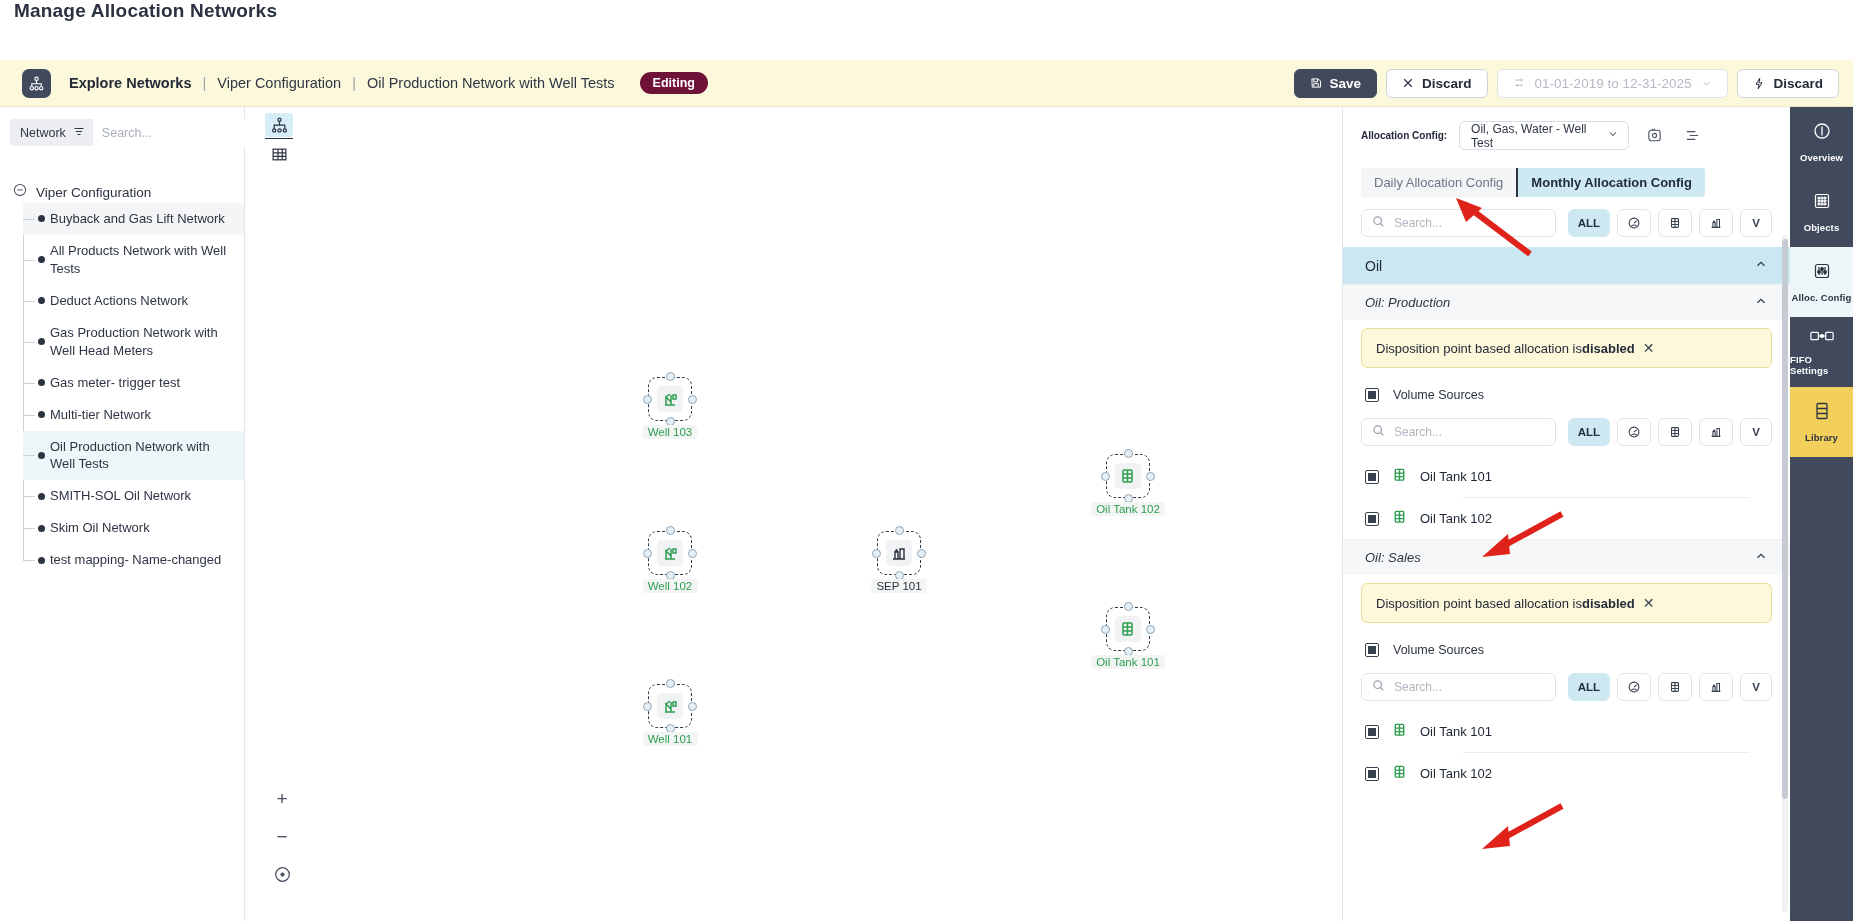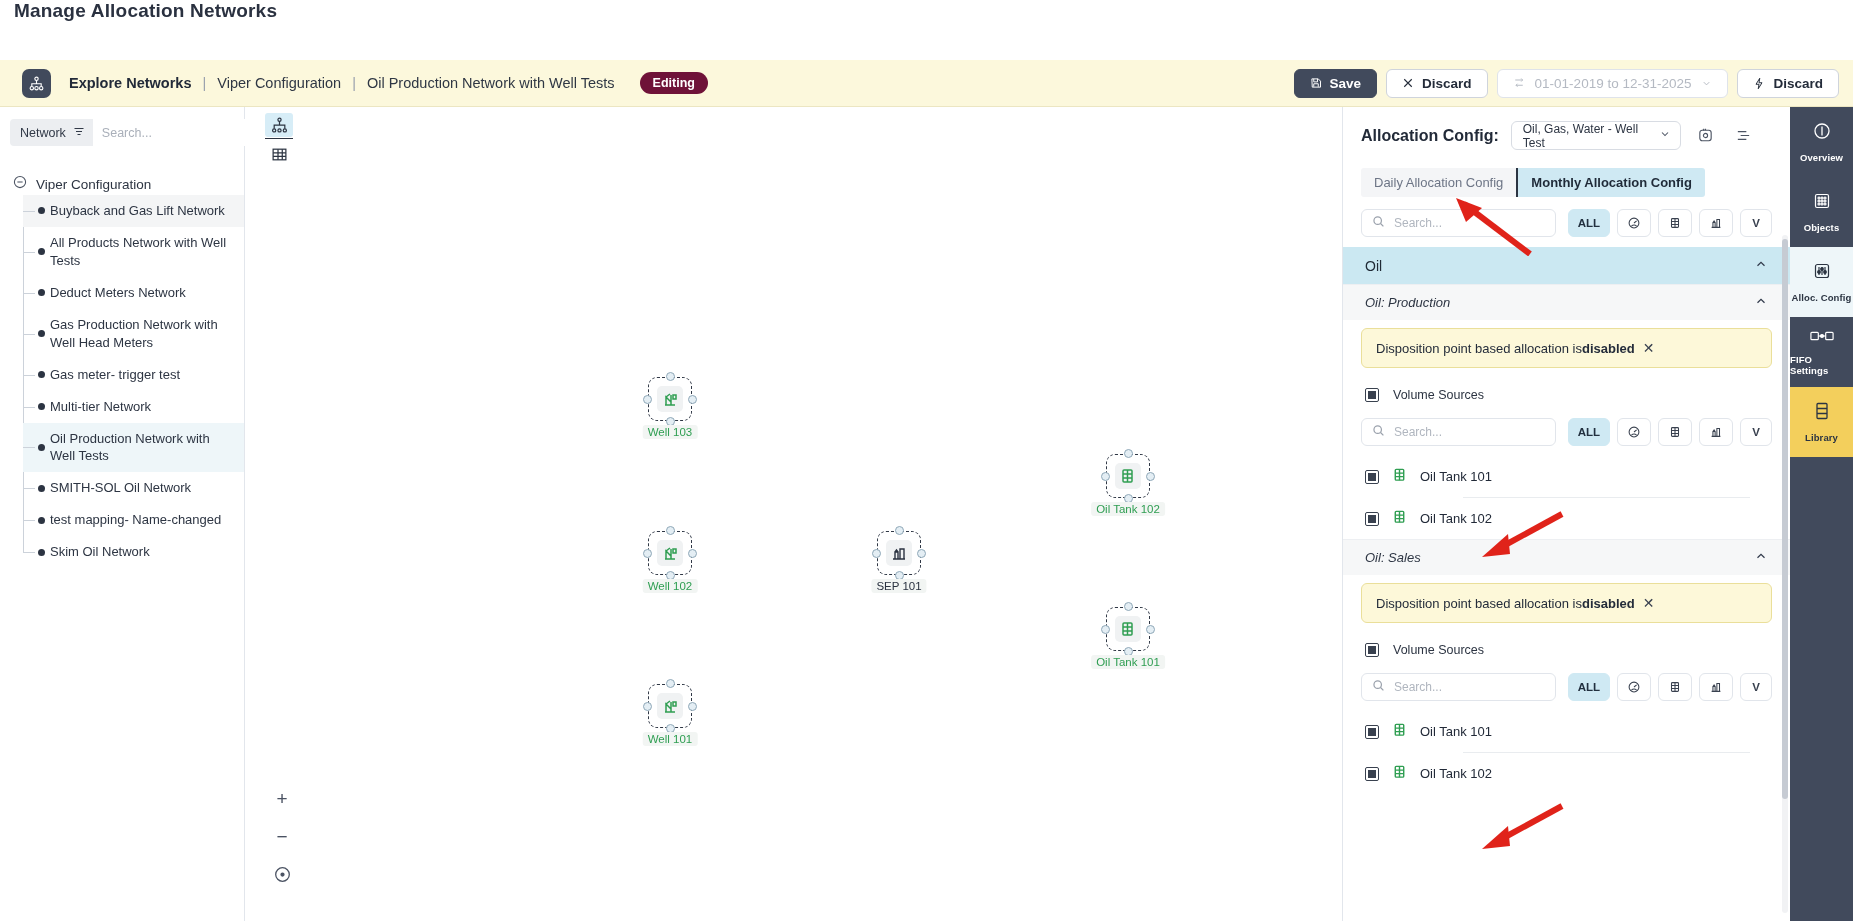--- a/index.html
+++ b/index.html
@@ -60,21 +60,21 @@
 
   
   .main { flex: 1 1 auto; display: flex; min-height: 0; }
 
   
   .sidebar {
     flex: 0 0 245px; width: 245px;
     background: #fff; border-right: 1px solid #e2e6ec;
     display: flex; flex-direction: column; min-height: 0;
   }
-  .sb-search-row { display: flex; align-items: stretch; height: 27px; margin: 12px 10px 8px 10px; }
+  .sb-search-row { display: flex; align-items: stretch; height: 27px; margin: 12px 10px 16px 10px; }
   .sb-filter {
     display: flex; align-items: center; gap: 7px;
     background: #eceef1; border-radius: 4px 0 0 4px;
     padding: 0 8px 0 10px; font-size: 12.5px; color: #313947;
     cursor: pointer;
   }
   .sb-search-input {
     flex: 1 1 auto; border: none; outline: none; background: #fff;
     font-size: 12.5px; color: #37404f; padding-left: 9px;
     font-family: "Liberation Sans", sans-serif;
@@ -140,21 +140,21 @@
   .node-label.green { color: #2f9e52; }
   .node-label.dark { color: #2a3240; }
 
   
   .right-panel {
     flex: 0 0 448px; width: 448px; background: #fff;
     border-left: 1px solid #e2e6ec;
     display: flex; flex-direction: column; min-height: 0; position: relative;
   }
   .rp-head { padding: 14px 18px 0 18px; display: flex; align-items: center; gap: 12px; }
-  .rp-head-label { font-size: 16px; font-weight: 700; color: #222a38; white-space: nowrap; }
+  .rp-head-label { font-size: 10px; font-weight: 700; color: #222a38; white-space: nowrap; }
   .rp-select {
     flex: 1 1 auto; max-width: 170px; height: 29px;
     border: 1px solid #d8dce3; border-radius: 6px;
     display: flex; align-items: center; justify-content: flex-end;
     padding: 0 9px 0 11px; font-size: 12px; color: #2d3543; cursor: pointer;
     background: #fff;
   }
   .rp-icon-btn { width: 26px; height: 26px; display: flex; align-items: center; justify-content: center;
     color: #4c5463; cursor: pointer; }
   .rp-tabs { display: flex; margin: 18px 18px 0 18px; border-radius: 3px; overflow: hidden; width: fit-content; }
@@ -330,21 +330,21 @@
             <div class="tree-item hl-grey">
               <span class="dot"></span>
               <span class="lbl">Buyback and Gas Lift Network</span>
             </div>
             <div class="tree-item">
               <span class="dot"></span>
               <span class="lbl">All Products Network with Well Tests</span>
             </div>
             <div class="tree-item">
               <span class="dot"></span>
-              <span class="lbl">Deduct Meters Network</span>
+              <span class="lbl">Deduct Actions Network</span>
             </div>
             <div class="tree-item">
               <span class="dot"></span>
               <span class="lbl">Gas Production Network with Well Head Meters</span>
             </div>
             <div class="tree-item">
               <span class="dot"></span>
               <span class="lbl">Gas meter- trigger test</span>
             </div>
             <div class="tree-item">
@@ -354,25 +354,25 @@
             <div class="tree-item hl-blue">
               <span class="dot"></span>
               <span class="lbl">Oil Production Network with Well Tests</span>
             </div>
             <div class="tree-item">
               <span class="dot"></span>
               <span class="lbl">SMITH-SOL Oil Network</span>
             </div>
             <div class="tree-item">
               <span class="dot"></span>
+              <span class="lbl">Skim Oil Network</span>
+            </div>
+            <div class="tree-item">
+              <span class="dot"></span>
               <span class="lbl">test mapping- Name-changed</span>
-            </div>
-            <div class="tree-item">
-              <span class="dot"></span>
-              <span class="lbl">Skim Oil Network</span>
             </div>
           </div>
       </div>
     </div>
 
     <div class="canvas-wrap">
       <div class="canvas-tools">
         <div class="ctool active">
           <svg width="17" height="17" viewBox="0 0 16 16" fill="none" stroke="#2c3442" stroke-width="1.15">
             <circle cx="8" cy="2.6" r="1.5"></circle>

